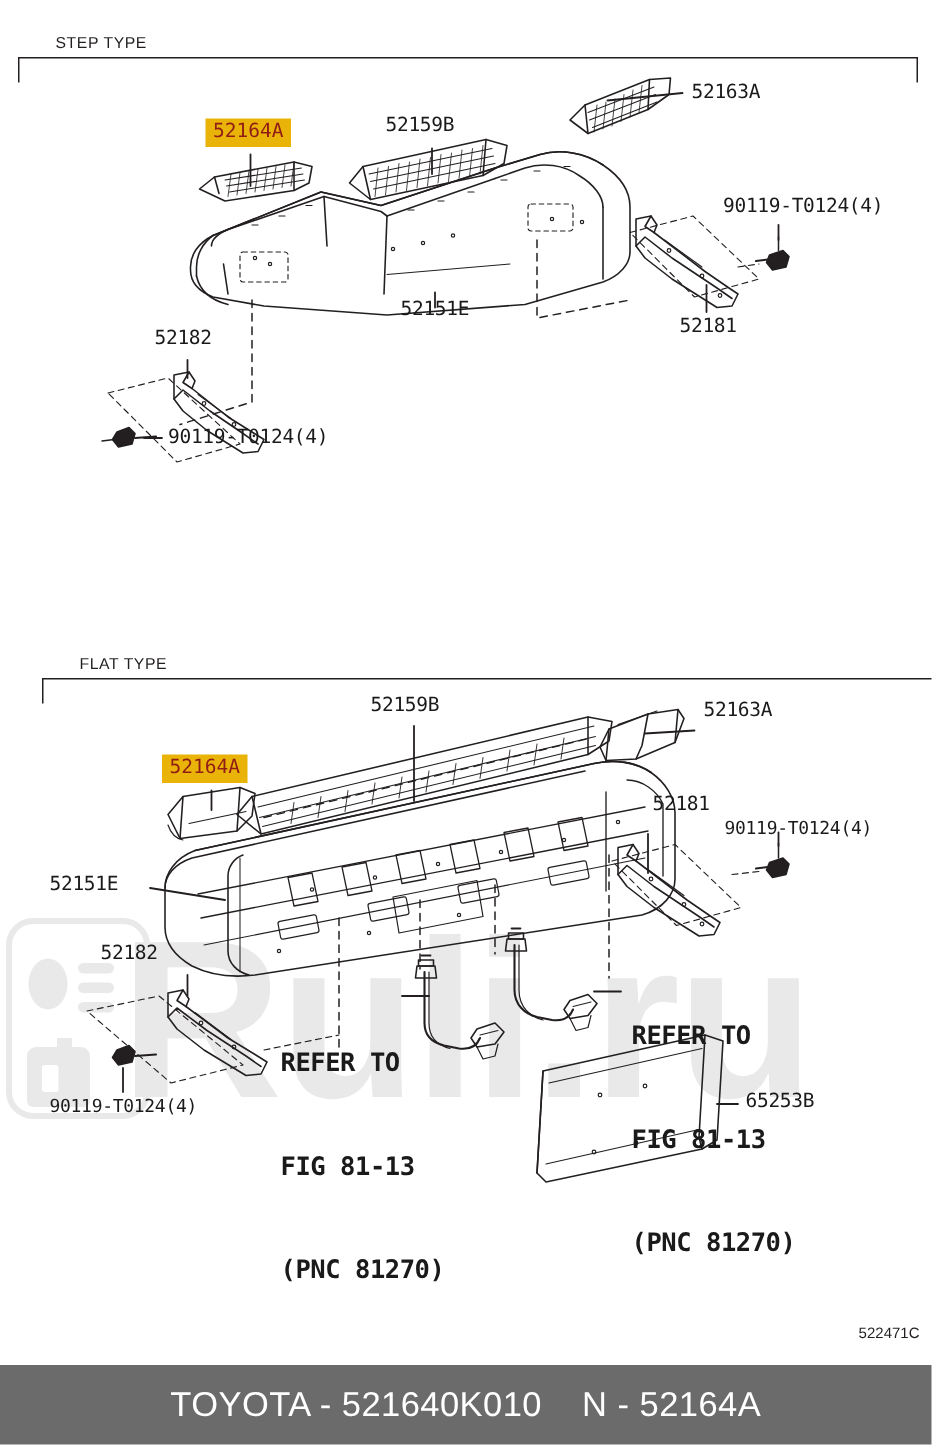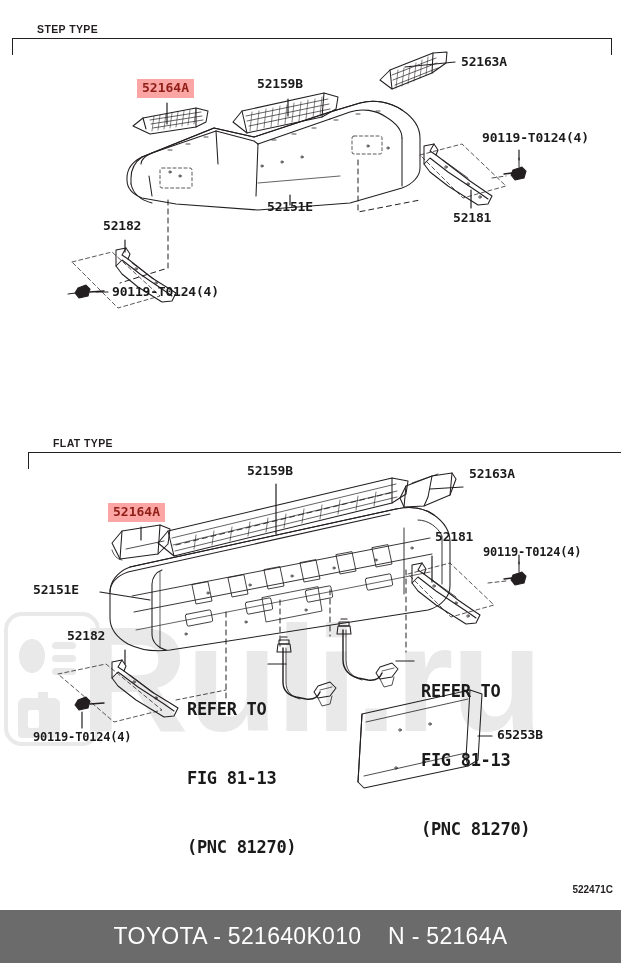--- a/index.html
+++ b/index.html
@@ -28,46 +28,46 @@
   .wm-logo{ left:4px; top:612px; width:96px; height:134px; }
 
   
   .frame{ position:absolute; }
   .frame .ftop{ position:absolute; left:0; top:0; height:0; border-top:1.6px solid #231f20; }
   .frame .fl{ position:absolute; left:0; top:0; width:0; border-left:1.6px solid #231f20; height:17px; }
   .frame .fr{ position:absolute; right:0; top:0; width:0; border-left:1.6px solid #231f20; height:17px; }
   .frame-label{
     position:absolute; left:22px; top:-15px;
     font-family:"Liberation Sans", sans-serif;
-    font-size:10.5px; font-weight:700; letter-spacing:.4px;
+    font-size:10.5px; font-weight:400; letter-spacing:.4px;
     color:#231f20; background:#fff; padding:0 3px;text-align:center;
   }
 
   
   .pn{
     position:absolute;
     font-family:"DejaVu Sans Mono", monospace;
-    font-size:13px; font-weight:700; letter-spacing:-0.2px;
+    font-size:13px; font-weight:400; letter-spacing:-0.2px;
     color:#1a1a1a; white-space:nowrap; line-height:1.15;
   }
   .pn.hl{
-    color:#8f1d16; background:#fca5a5;
+    color:#8f1d16; background:#eab308;
     padding:2px 5px 2px 5px; letter-spacing:0px;
   }
   .pn.small{ font-size:12px; }
   .refer{
     position:absolute;
     font-family:"DejaVu Sans Mono", monospace;
     font-size:17px; font-weight:700; color:#1a1a1a;
     line-height:1.35; white-space:pre; letter-spacing:-0.3px;
   }
   .diagid{
     position:absolute; right:8px; top:884px;
     font-family:"Liberation Sans", sans-serif;
-    font-size:10px; font-weight:700; color:#231f20; letter-spacing:0px;
+    font-size:10px; font-weight:400; color:#231f20; letter-spacing:0px;
   }
 
   
   .footer{
     position:absolute; left:0; top:910px; width:621px; height:53px;
     background:#6b6b6b; display:flex; align-items:center; justify-content:center;
   }
   .footer-text{
     font-family:"Liberation Sans", sans-serif;
     font-size:23px; color:#ffffff; letter-spacing:.3px; white-space:pre;

